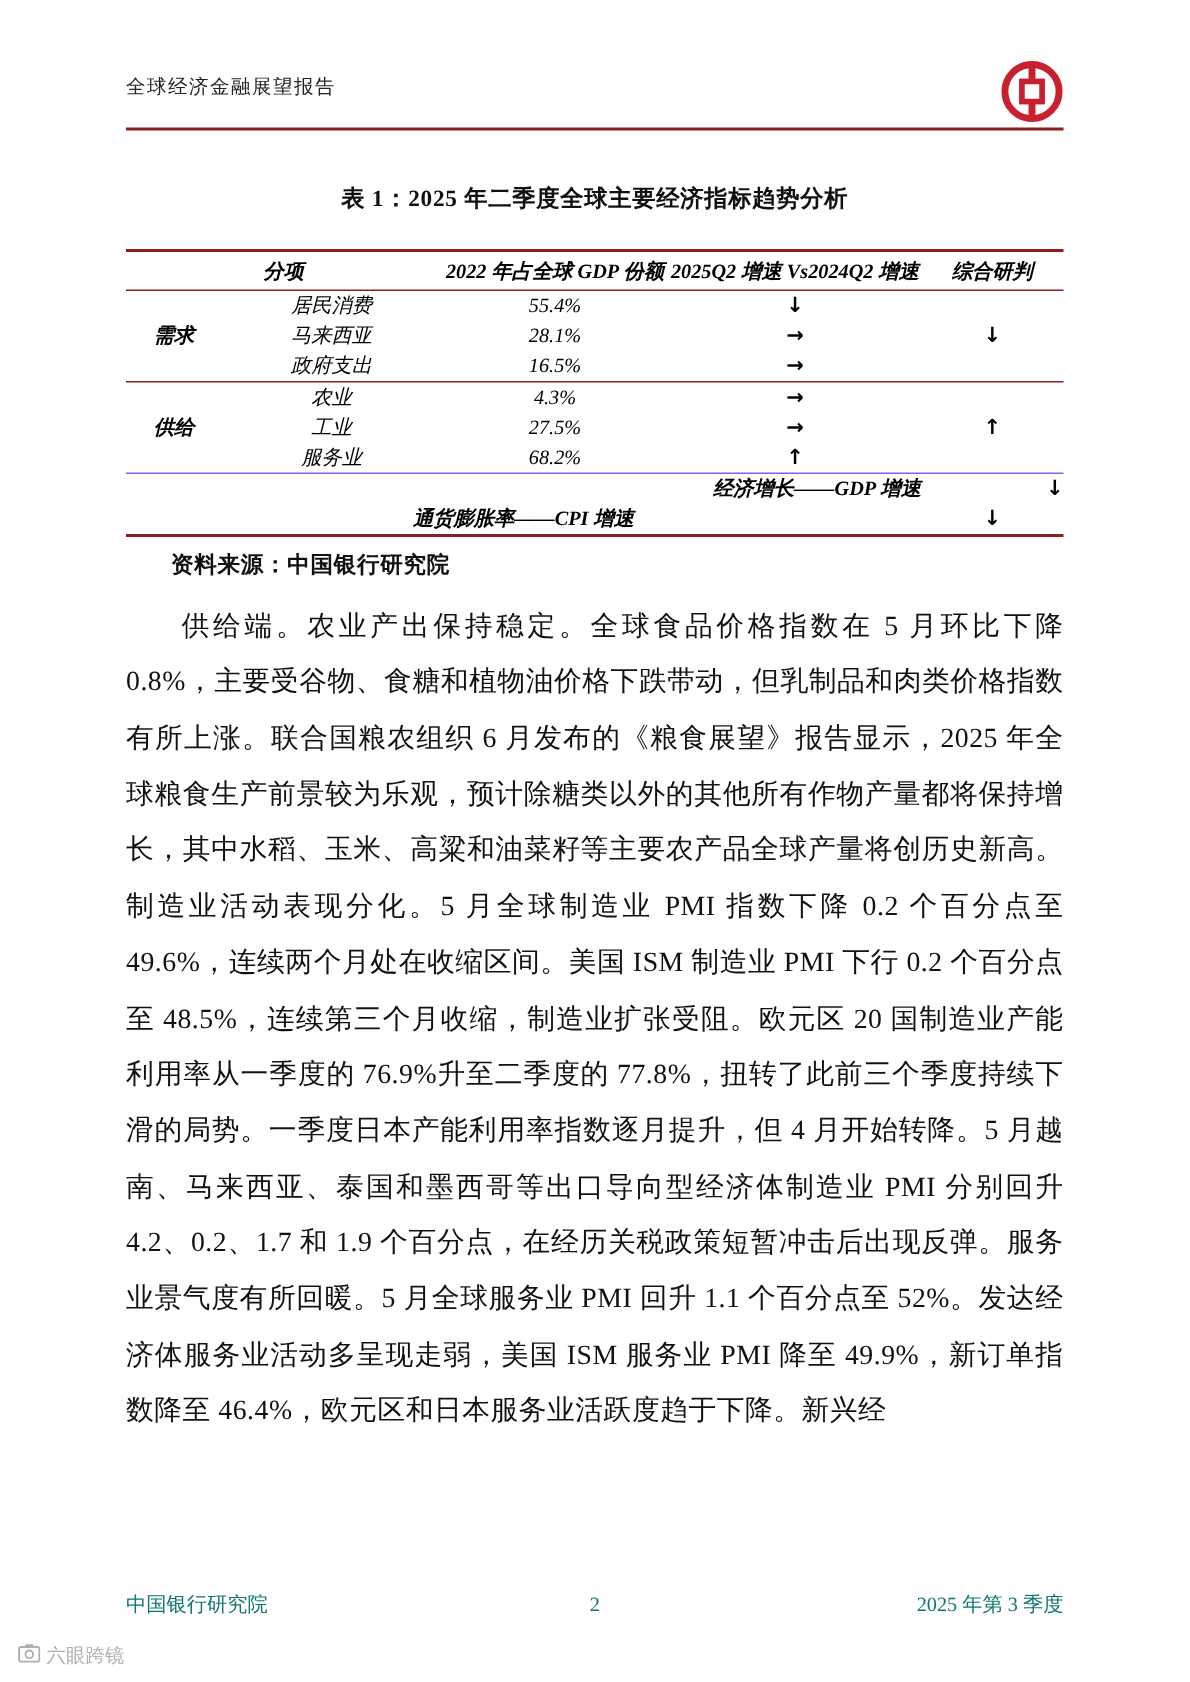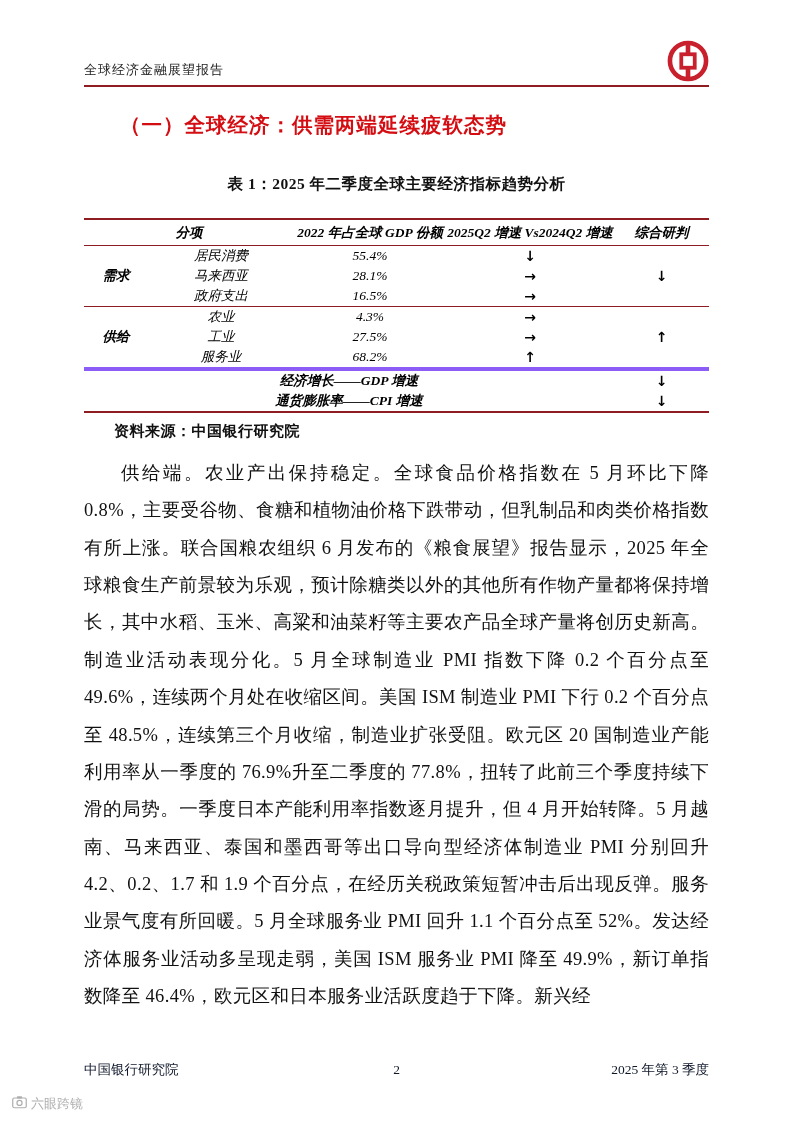--- a/index.html
+++ b/index.html
@@ -7,21 +7,21 @@
   body {
     width:793px; height:1121px;
     position:relative; overflow:hidden;
     font-family:"Liberation Serif","DejaVu Serif",serif;
     color:#111;
   }
   .page { padding:40px 84px 0 84px; }
 
   
   .header { display:flex; justify-content:space-between; align-items:flex-end; }
-  .header-title { font-size:13px; letter-spacing:1px; padding-bottom:5px; color:#222; }
+  .header-title { font-size:13px; letter-spacing:1px; padding-bottom:17px; color:#222; }
   .logo { display:flex; align-items:center; gap:7px; padding-bottom:2px; }
   .logo-emblem svg { display:block; }
   .logo-text { display:flex; flex-direction:column; line-height:1.15; }
   .logo-text .cn { font-size:23px; font-weight:bold; letter-spacing:4px; color:#17171a; font-family:"DejaVu Serif",serif; }
   .logo-text .en { font-size:9.5px; letter-spacing:2.6px; color:#17171a; font-family:"Liberation Sans",sans-serif; }
   .header-rule { border-bottom:2.5px solid #8e1c20; margin-top:1px; }
 
   
   .h1 { margin:30px 0 0 36px; font-size:19px; font-weight:bold; color:#000; letter-spacing:1px; }
   .h2 { margin:24px 0 0 36px; font-size:20.5px; font-weight:bold; color:#d40d12; letter-spacing:1px; }
@@ -43,30 +43,30 @@
     width:100%; margin-top:23px; border-collapse:collapse;
     font-size:13.5px; color:#000;
     border-top:2.5px solid #8e1c20; border-bottom:2.5px solid #8e1c20;font-style:italic;
   }
   table.indicators th { font-weight:bold; padding:4px 0 3px; text-align:center; }
   table.indicators thead tr { border-bottom:1.5px solid #8e1c20; }
   table.indicators td { padding:1px 0; text-align:center; }
   td.grp { text-align:left; padding-left:8px; font-weight:bold; width:64px; }
   td.item { text-align:left; padding-left:30px; }
   tr.grp-top td { border-top:1px solid #8e1c20; }
-  tr.sum-top td { border-top:4px solid #8b5cf6; }
+  tr.sum-top td { border-top:1px solid #8b5cf6;text-align:right; }
   td.sumlabel { text-align:left; font-weight:bold; padding:1px 0 1px 2px; }
   td.trend, td.judge { font-family:"DejaVu Sans",sans-serif; font-weight:bold; font-size:14px; }
   .table-source { margin-top:9px; padding-left:2em; font-size:15px; font-weight:bold; letter-spacing:0.5px; }
 
   
   .footer {
     position:absolute; left:84px; right:84px; bottom:42px;
     display:flex; justify-content:space-between; align-items:center;
-    font-size:13.5px; color:#0f172a;
+    font-size:13.5px; color:#0f766e;
   }
   .f-page { position:absolute; left:50%; transform:translateX(-50%); }
 
   
   .watermark {
     position:absolute; left:12px; bottom:8px;
     display:flex; align-items:center; gap:4px;
     font-family:"Liberation Sans",sans-serif;
     font-size:13px; color:#9a9a9a; opacity:0.8;
   }
@@ -84,21 +84,20 @@
           <circle cx="50" cy="50" r="43" fill="none" stroke="#c8202c" stroke-width="11"></circle>
           <rect x="34" y="34" width="32" height="32" fill="none" stroke="#c8202c" stroke-width="9"></rect>
           <rect x="44.5" y="7" width="11" height="30" fill="#c8202c"></rect>
           <rect x="44.5" y="63" width="11" height="30" fill="#c8202c"></rect>
         </svg>
       </span>
     </div>
   </div>
   <div class="header-rule"></div>
 
-  <div class="h2">（一）全球经济：供需两端延续疲软态势</div>
 
 
   <div class="table-title">表 1：2025 年二季度全球主要经济指标趋势分析</div>
 
   <table class="indicators">
     <colgroup>
       <col style="width:64px">
         <col style="width:146px">
         <col style="width:152px">
         <col style="width:168px">

